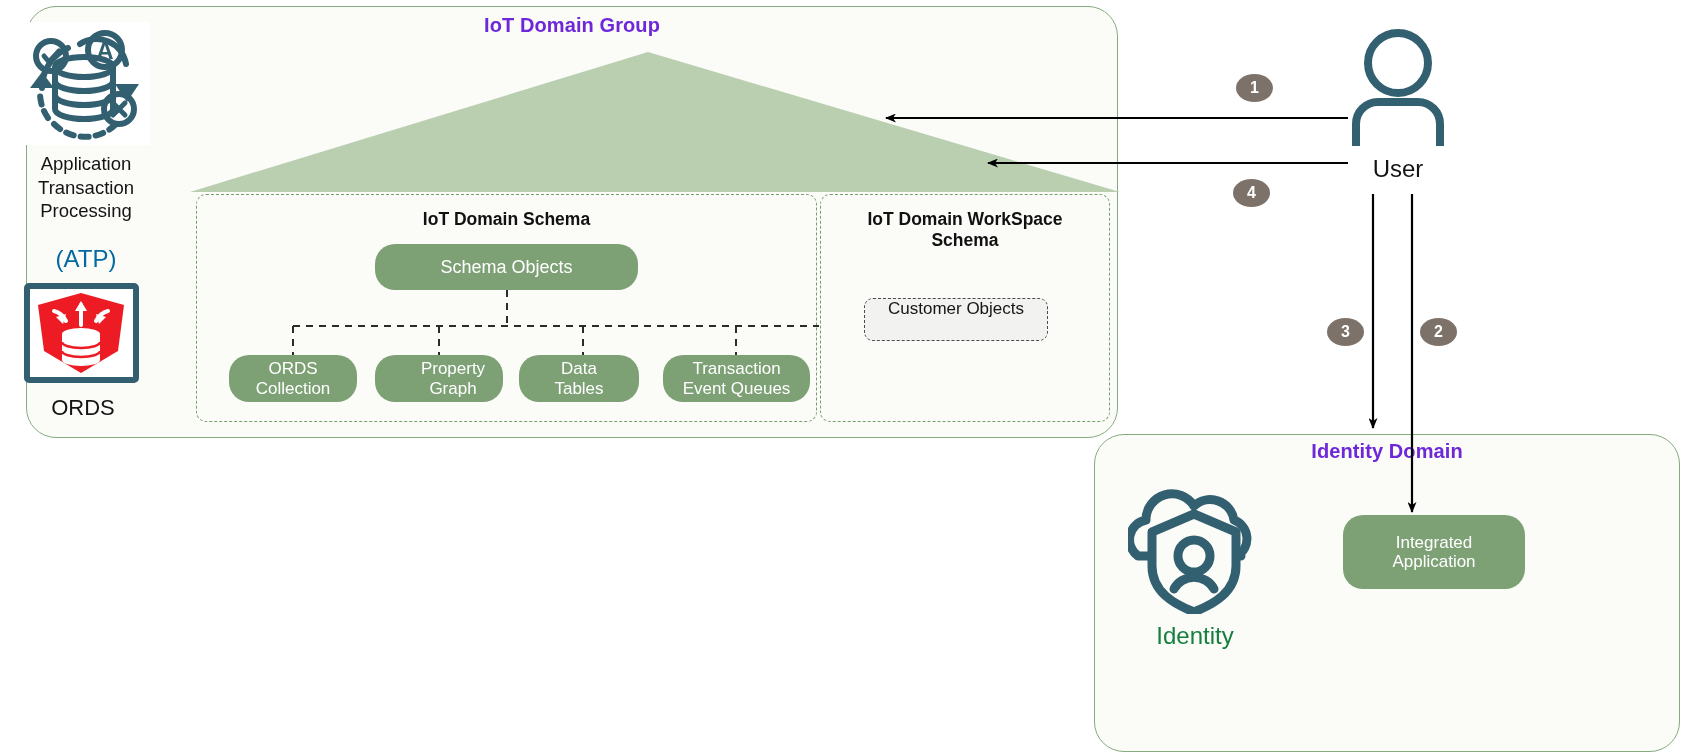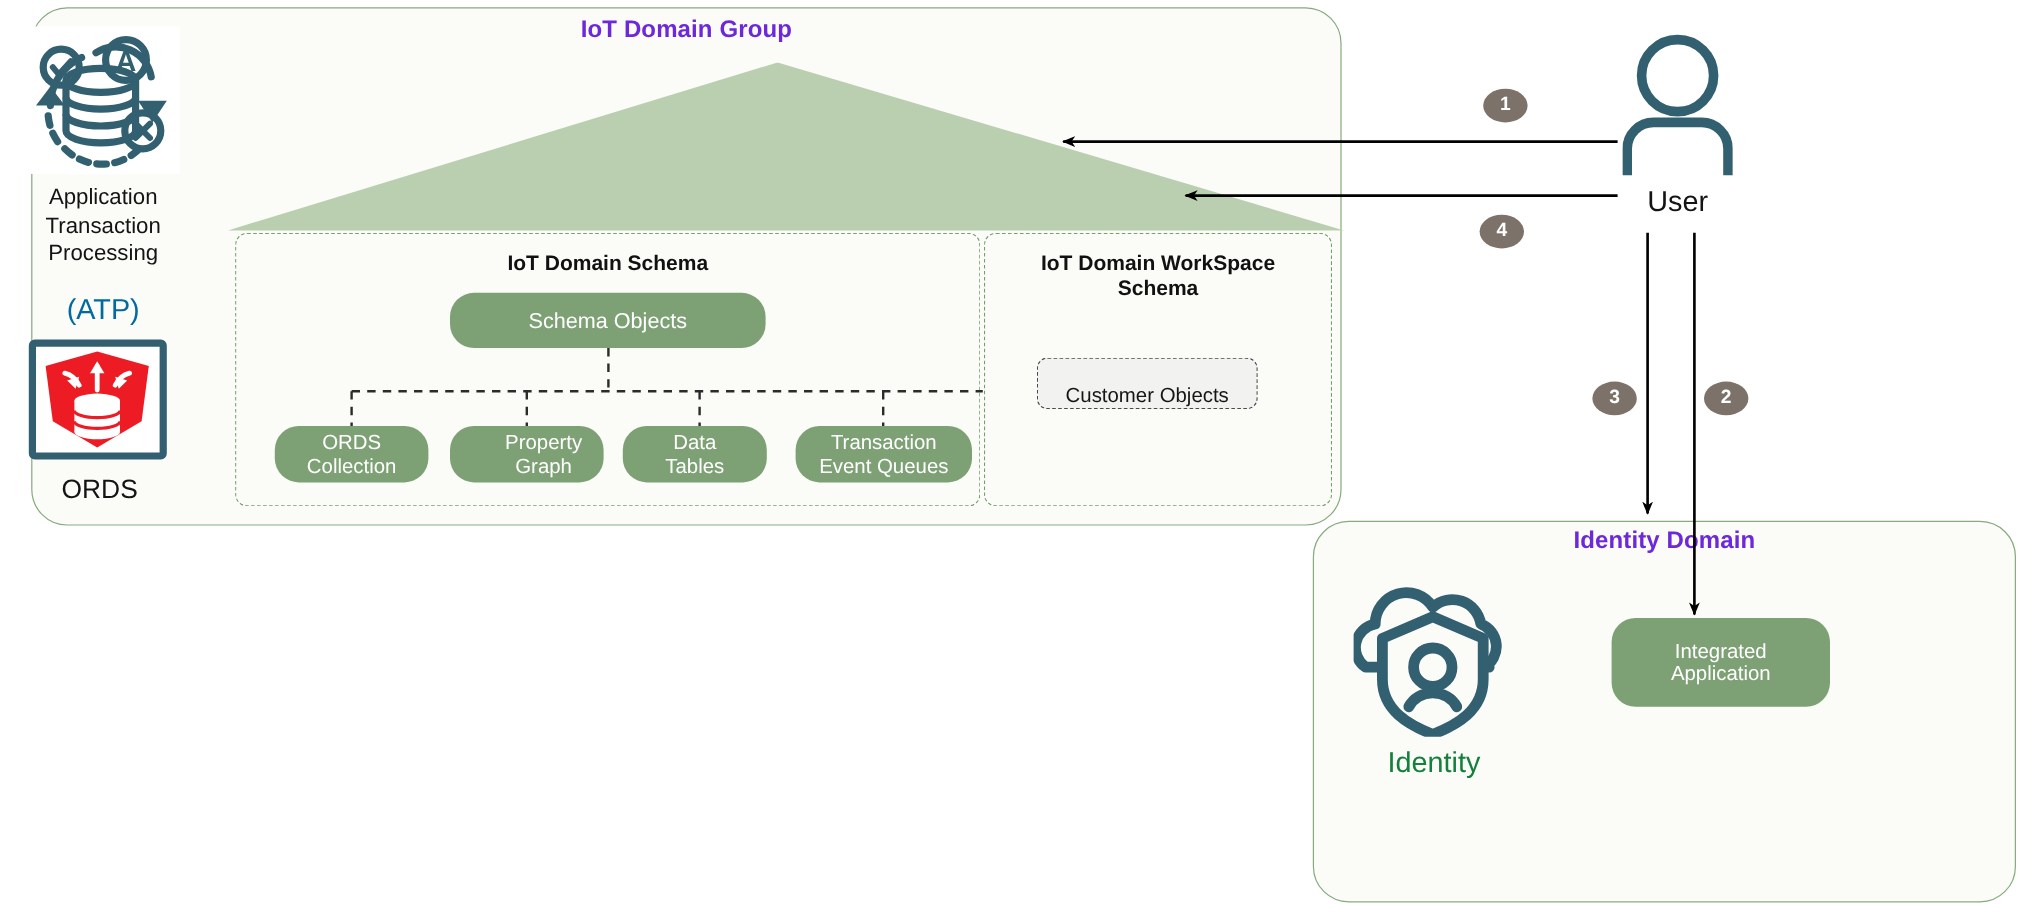--- a/index.html
+++ b/index.html
@@ -61,21 +61,21 @@
   #schema-objects{left:375px;top:244px;width:263px;height:46px;font-size:18px;}
   #json-collection{left:229px;top:355px;width:128px;height:47px;}
   #property-graph{left:375px;top:355px;width:128px;height:47px;padding-left:32px;}
   #data-tables{left:519px;top:355px;width:120px;height:47px;}
   #transaction-event-queues{left:663px;top:355px;width:147px;height:47px;}
 
   
   #customer-objects{
     position:absolute;left:864px;top:298px;width:184px;height:43px;
     border:1.7px dashed #4a4a4a;border-radius:9px;background:#f2f2f0;
-    display:flex;align-items:flex-end;justify-content:center;
+    display:flex;align-items:flex-start;justify-content:center;
     font-size:17px;color:#161616;box-sizing:border-box;
   }
 
   
   #tree-connectors{position:absolute;left:190px;top:240px;width:640px;height:130px;}
 
   
   #atp-icon{position:absolute;left:22px;top:22px;width:128px;height:123px;background:#ffffff;}
   #atp-label{
     position:absolute;left:8px;top:152px;width:156px;text-align:center;

